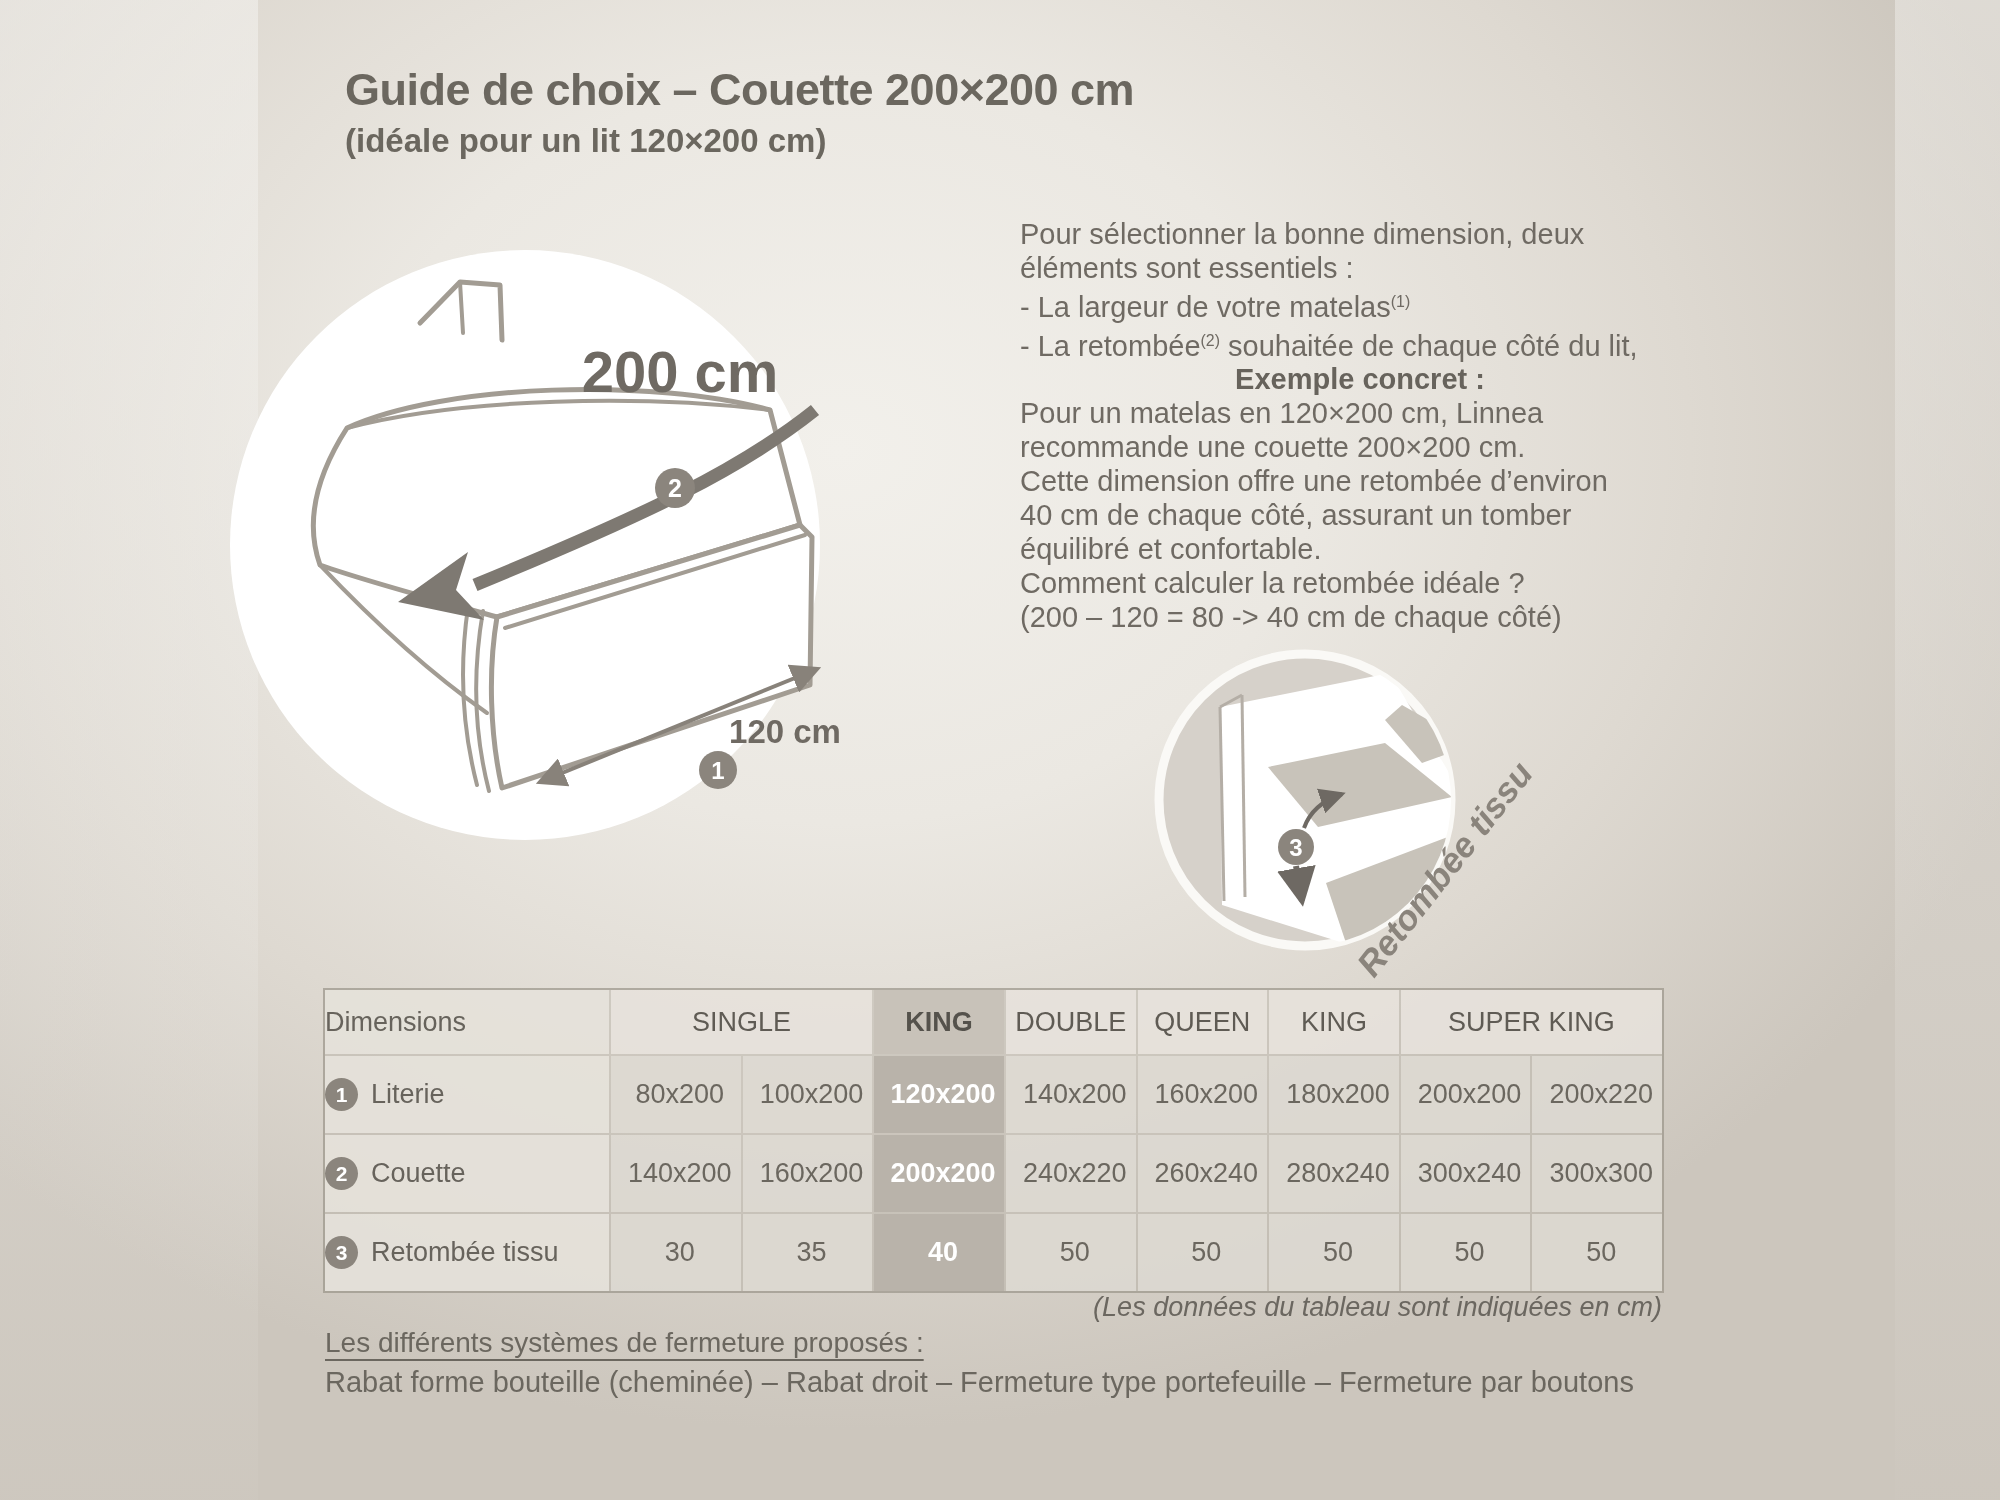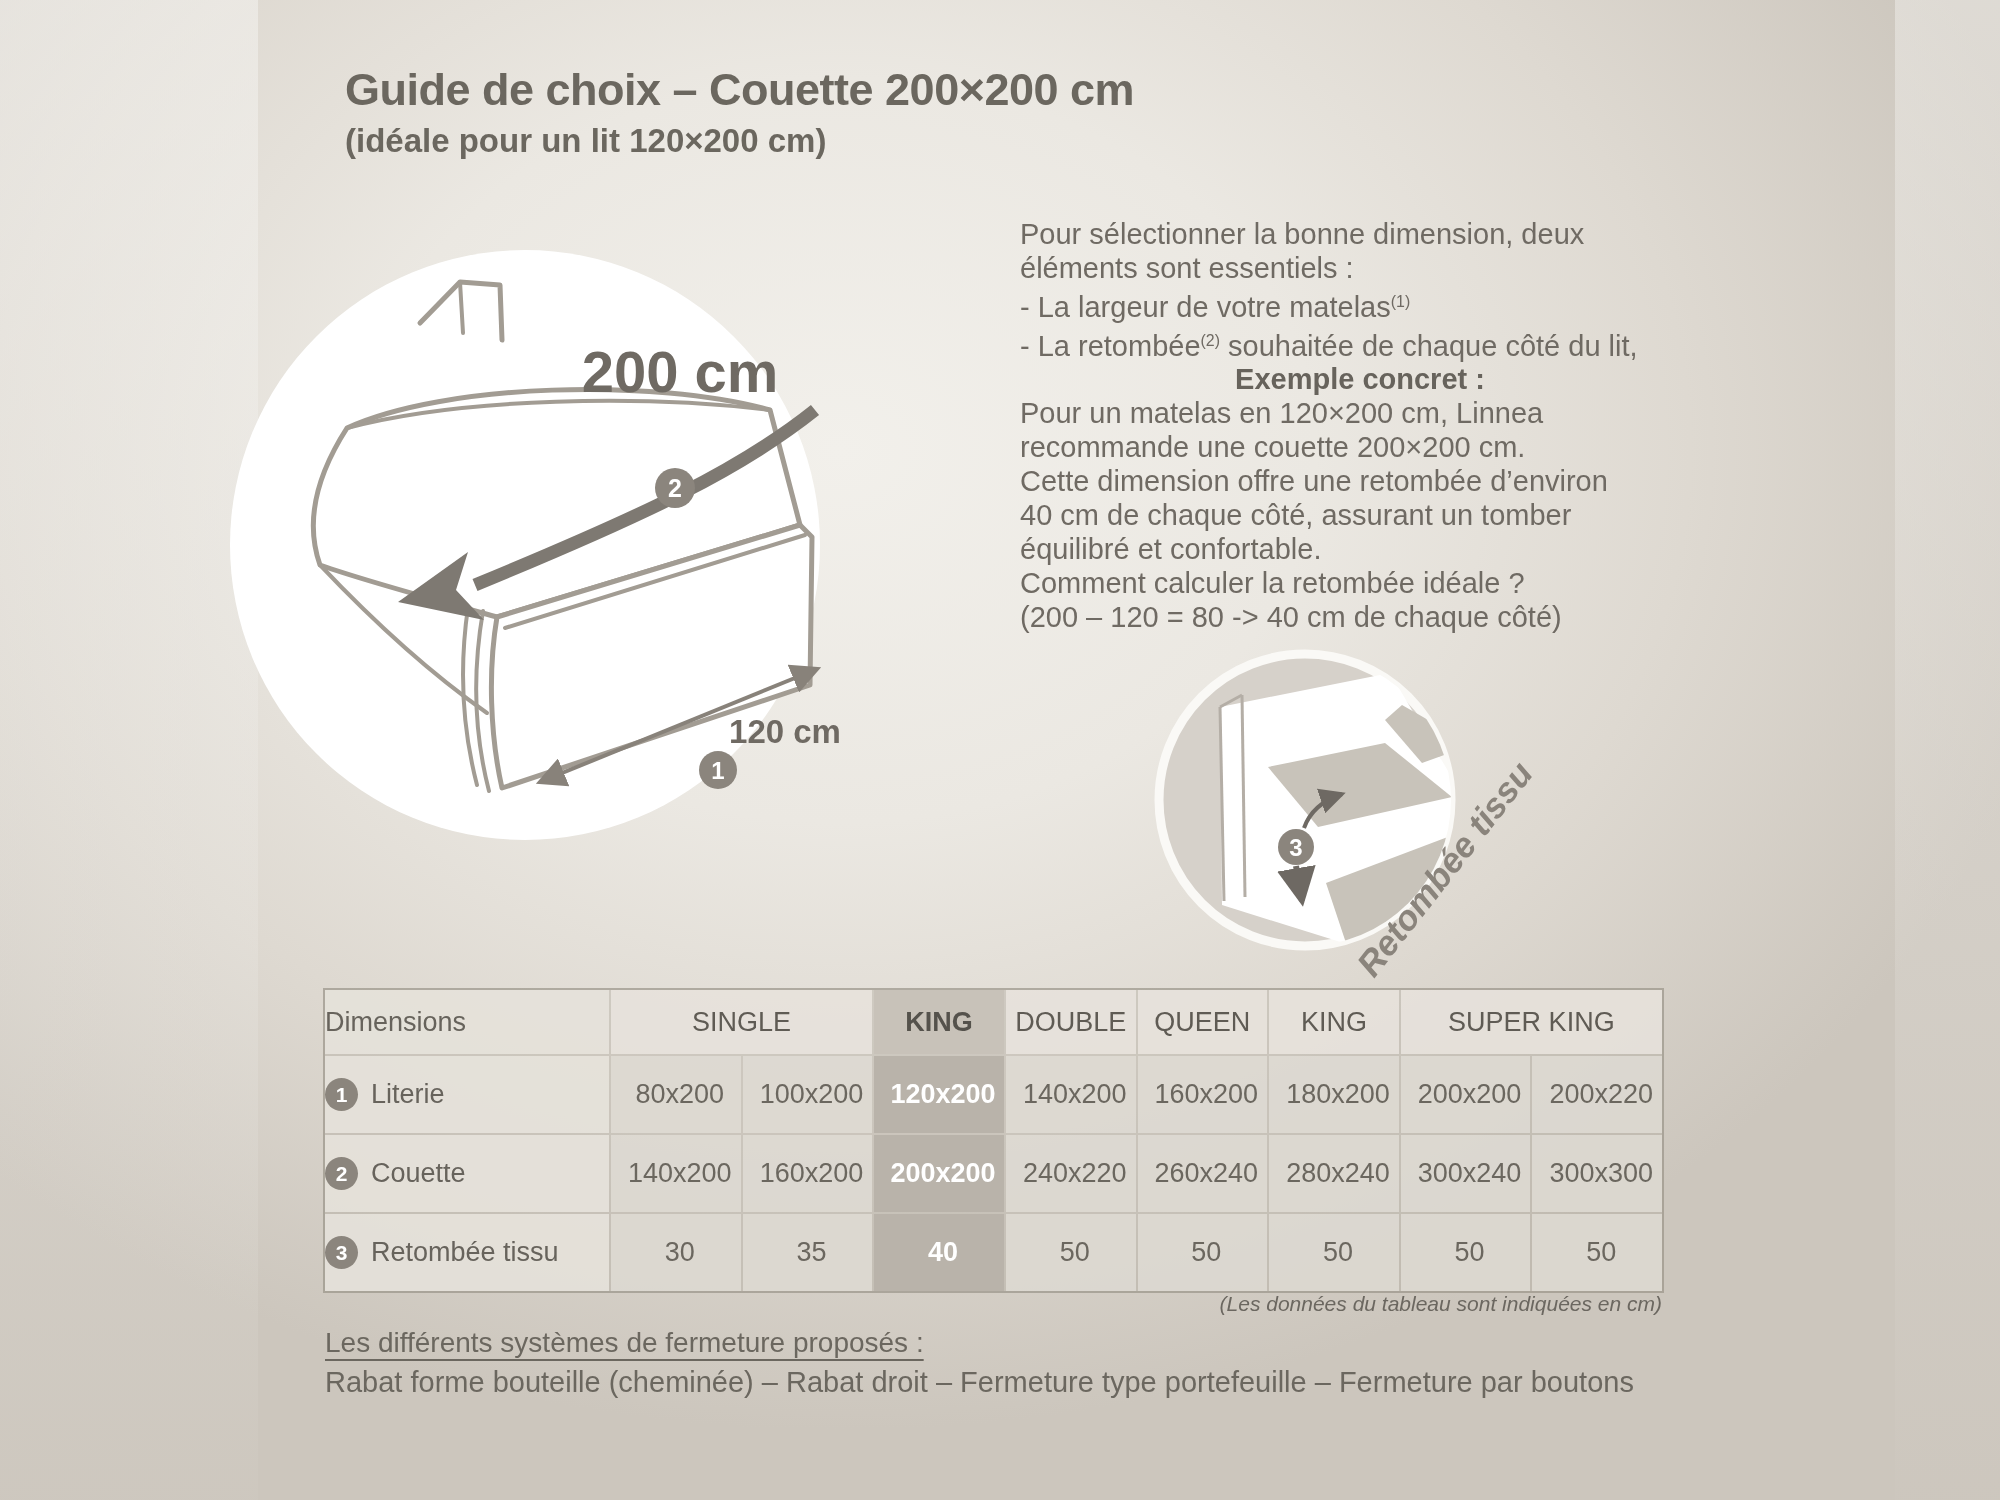--- a/index.html
+++ b/index.html
@@ -49,21 +49,21 @@
   .th.hl{background:#c8c2b9;color:#55524c;font-weight:700;}
   .span2{grid-column:span 2;}
   .tl{background:rgba(233,229,222,.85);justify-content:flex-start;color:#67635c;}
   .td{background:rgba(225,221,213,.82);color:#6b675f;padding-left:8px;}
   .td.hl{background:#b9b3aa;color:#ffffff;font-weight:600;}
   .badge{
     width:33px;height:33px;border-radius:50%;background:#8b857d;color:#fff;
     display:inline-flex;align-items:center;justify-content:center;
     font-size:21px;font-weight:700;margin-right:13px;flex:0 0 auto;
   }
-  .table-note{left:990px;top:1292px;width:672px;text-align:right;font-size:21px;font-style:italic;color:#6b6760;}
+  .table-note{left:990px;top:1292px;width:672px;text-align:right;font-size:27px;font-style:italic;color:#6b6760;}
   .closures-heading{
     left:325px;top:1327px;font-size:28px;color:#6b675f;
     text-decoration:underline;text-underline-offset:7px;text-decoration-thickness:2px;
   }
   .closures-list{left:325px;top:1366px;font-size:29px;color:#6b675f;}
 </style>
 </head>
 <body>
 
 <div class="page">

